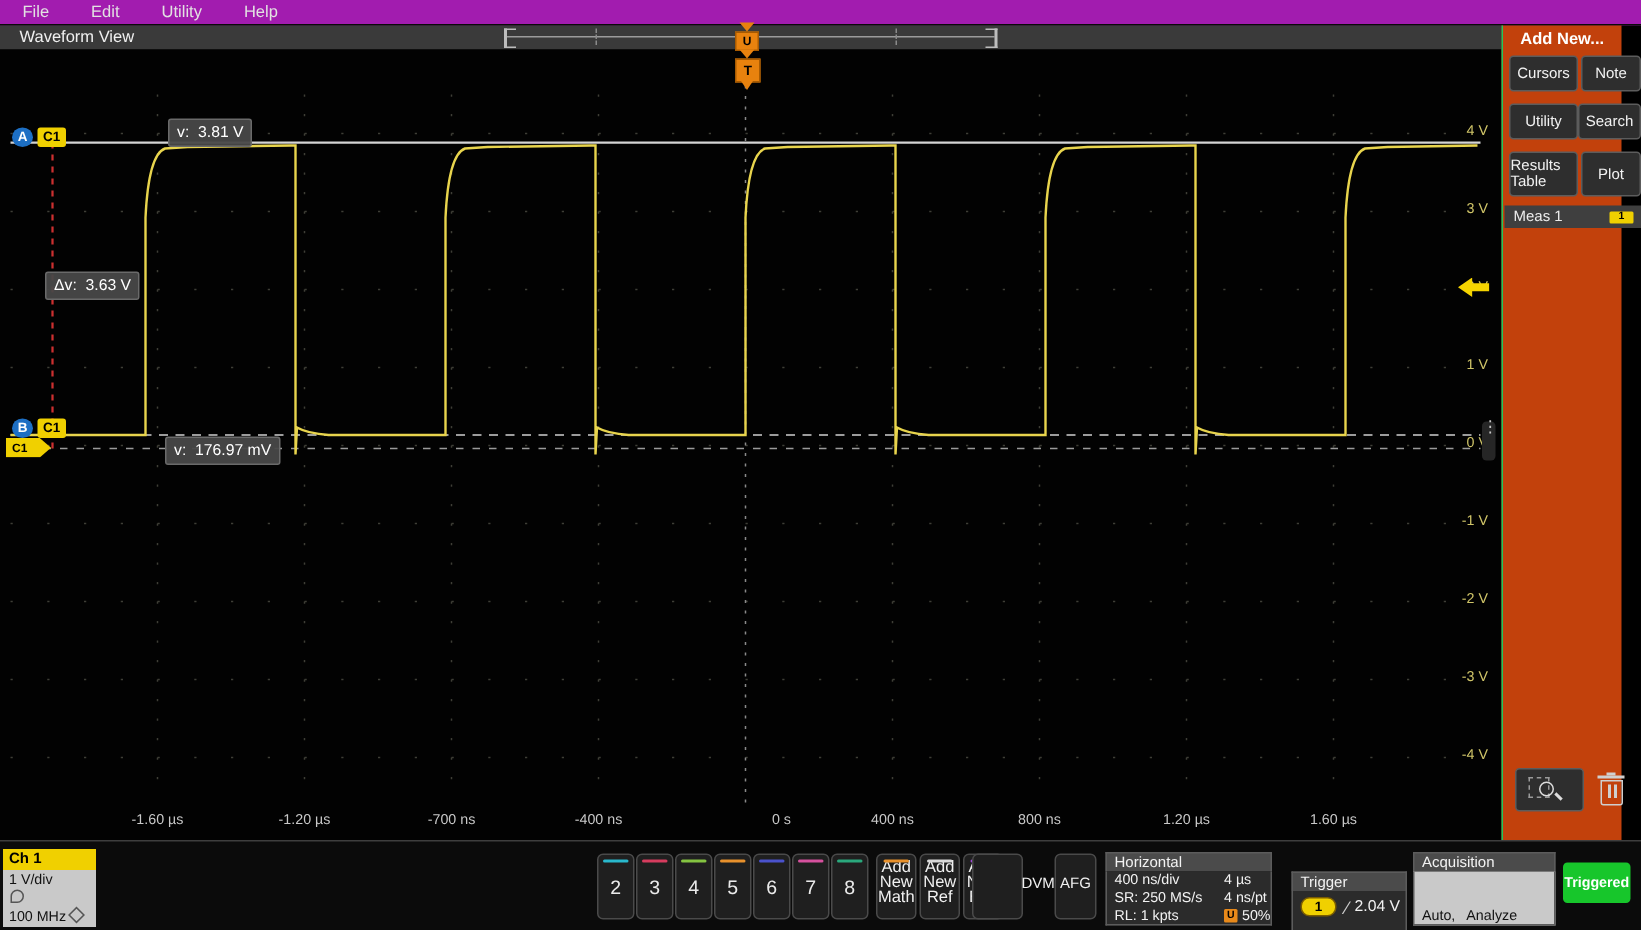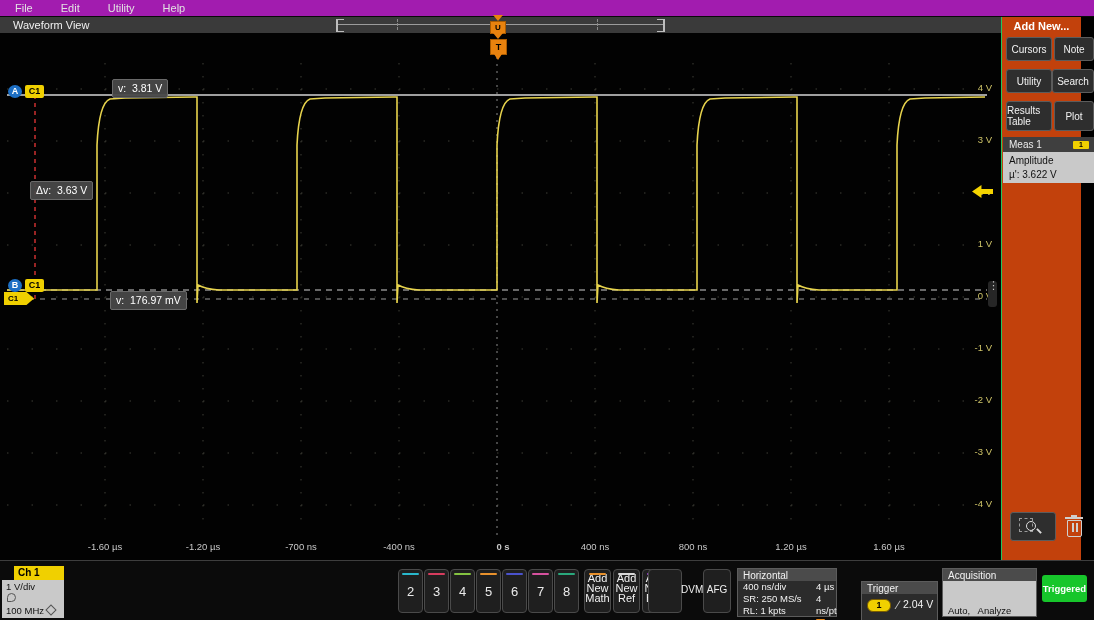--- a/index.html
+++ b/index.html
@@ -75,21 +75,21 @@
   .trash-lid{position:absolute;left:1px;top:3px;width:18px;height:2px;background:#cfcfcf;}
   .trash-knob{position:absolute;left:7px;top:1px;width:6px;height:2px;background:#cfcfcf;}
   .trash-body{position:absolute;left:3px;top:6px;width:13px;height:15px;border:1.5px solid #cfcfcf;
               border-radius:0 0 2px 2px;}
   .trash-l1{position:absolute;left:8px;top:9px;width:1.5px;height:9px;background:#cfcfcf;}
   .trash-l2{position:absolute;left:12px;top:9px;width:1.5px;height:9px;background:#cfcfcf;}
   
   .bbar{position:absolute;left:0;top:560px;width:1094px;height:60px;background:#0b0b0b;border-top:1px solid #3e3e3e;
         box-sizing:border-box;}
   .ch1{position:absolute;left:2px;top:5px;width:62px;height:51px;}
-  .ch1-head{height:14px;background:#f0d000;color:#000;font-weight:bold;font-size:10px;line-height:14px;padding-left:4px;margin-left:12px;}
+  .ch1-head{height:14px;background:#f0d000;color:#000;font-weight:bold;font-size:10px;line-height:14px;padding-left:4px;}
   .ch1-body{height:37px;background:#c9c9c9;color:#111;font-size:9.5px;line-height:12px;padding:1px 0 0 4px;}
   .chbtn{position:absolute;top:8px;width:25px;height:44px;background:#1f1f1f;border:1px solid #4a4a4a;
          border-radius:4px;box-sizing:border-box;}
   .chbtn .strip{position:absolute;left:3px;top:3px;width:17px;height:2px;border-radius:1px;}
   .chbtn .num{position:absolute;left:0;top:14px;width:100%;text-align:center;color:#eaeaea;font-size:13px;}
   .addbtn{position:absolute;top:8px;width:27px;height:44px;background:#1f1f1f;border:1px solid #4a4a4a;
           border-radius:4px;box-sizing:border-box;color:#f0f0f0;font-size:11px;text-align:center;line-height:10px;
           padding-top:3px;}
   .addbtn .strip{position:absolute;left:4px;top:3px;width:17px;height:2px;border-radius:1px;}
   .fnbtn{position:absolute;top:8px;width:28px;height:44px;background:#1f1f1f;border:1px solid #4a4a4a;
@@ -192,21 +192,21 @@
     <div class="vlabel" style="top:309px;">-1 V</div>
     <div class="vlabel" style="top:361px;">-2 V</div>
     <div class="vlabel" style="top:413px;">-3 V</div>
     <div class="vlabel" style="top:465px;">-4 V</div>
 
     
     <div class="tlabel" style="left:70px;">-1.60 µs</div>
     <div class="tlabel" style="left:168px;">-1.20 µs</div>
     <div class="tlabel" style="left:266px;">-700 ns</div>
     <div class="tlabel" style="left:364px;">-400 ns</div>
-    <div class="tlabel" style="left:468px;font-weight:bold;">0 s</div>
+    <div class="tlabel" style="left:486px;">0 s</div>
     <div class="tlabel" style="left:560px;">400 ns</div>
     <div class="tlabel" style="left:658px;">800 ns</div>
     <div class="tlabel" style="left:756px;">1.20 µs</div>
     <div class="tlabel" style="left:854px;">1.60 µs</div>
 
     
     <div class="badge-circ" style="left:8px;top:52px;">A</div>
     <div class="badge-c1" style="left:25px;top:52px;">C1</div>
     <div class="tooltip" style="left:112px;top:46px;">v:  3.81 V</div>
     
@@ -234,24 +234,20 @@
     <div class="rp-btn" style="left:52px;top:20px;width:38px;height:22px;">Note</div>
     <div class="rp-btn" style="left:4px;top:52px;width:44px;height:22px;">Utility</div>
     <div class="rp-btn" style="left:50px;top:52px;width:40px;height:22px;">Search</div>
     <div class="rp-btn" style="left:4px;top:84px;width:44px;height:28px;">Results Table</div>
     <div class="rp-btn" style="left:52px;top:84px;width:38px;height:28px;">Plot</div>
 
     <div class="meas-head">
       <span class="meas-title">Meas 1</span>
       <span class="meas-badge">1</span>
     </div>
-    <div class="meas-body">
-      <div>Amplitude</div>
-      <div>µ': 3.622 V</div>
-    </div>
 
     <div class="zoom-btn">
       <span class="zb-dash"></span>
       <span class="zb-circ"></span>
       <span class="zb-handle"></span>
     </div>
     <div class="trash">
       <span class="trash-knob"></span>
       <span class="trash-lid"></span>
       <span class="trash-body"></span>
@@ -315,21 +311,21 @@
     <div class="addbtn" style="left:642px;">
       <span class="strip" style="background-color: rgb(160, 74, 216);"></span>
       <div>Add</div>
         <div>New</div>
         <div>Bus</div>
     </div>
 
     <div class="fnbtn" style="left:648px;padding-left:32px;">DVM</div>
     <div class="fnbtn" style="left:703px;">AFG</div>
 
-    <div class="panel" style="left:737px;width:100px;">
+    <div class="panel" style="left:737px;width:111px;">
       <div class="panel-head">Horizontal</div>
       <div class="panel-body">
         <div>400 ns/div</div>
         <div>SR: 250 MS/s</div>
         <div>RL: 1 kpts</div>
         <div class="hcol2">
           <div>4 µs</div>
           <div>4 ns/pt</div>
           <div><span class="delay-ico">U</span><span>50%</span></div>
         </div>

